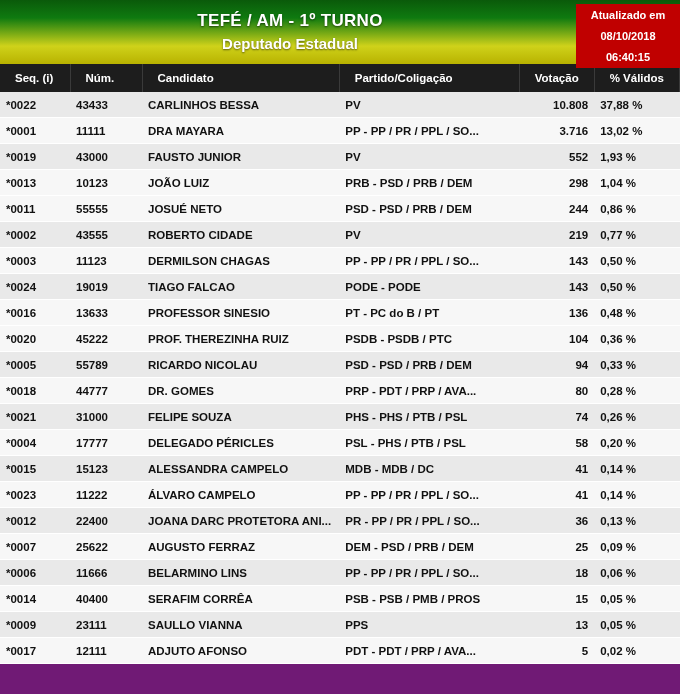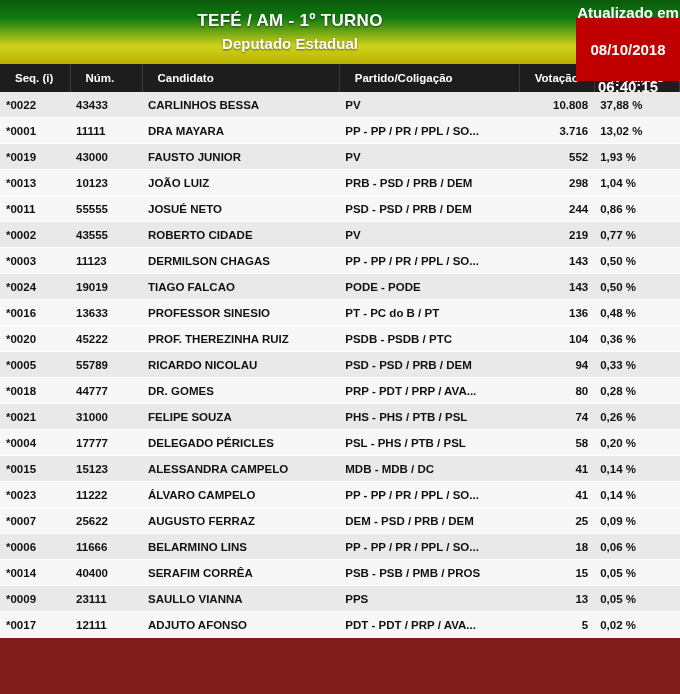--- a/index.html
+++ b/index.html
@@ -6,21 +6,21 @@
     margin: 0;
     padding: 0;
     background: #ffffff;
     font-family: "Liberation Sans", sans-serif;
   }
   #page {
     width: 680px;
     height: 694px;
     position: relative;
     overflow: hidden;
-    background: #7f1d1d;
+    background: #701a75;
   }
 
   
   .banner {
     position: relative;
     height: 64px;
     background: linear-gradient(to bottom, #0a5a0a 0%, #0f7a10 28%, #cfd21a 72%, #b8b200 100%);
     display: flex;
     align-items: center;
     justify-content: center;
@@ -37,33 +37,33 @@
     letter-spacing: .3px;
     line-height: 24px;
   }
   .banner-subtitle {
     font-size: 15px;
     font-weight: bold;
     line-height: 22px;
   }
   .update-box {
     position: absolute;
-    top: 17px;
+    top: 4px;
     right: 0;
     width: 104px;
     height: 64px;
     background: #c00000;
     color: #ffffff;
     text-align: center;
-    font-size: 15px;
+    font-size: 11px;
     font-weight: bold;
     display: flex;
     flex-direction: column;
     justify-content: center;
-    gap: 20px;
+    gap: 9px;
     box-sizing: border-box;
   }
 
   
   table.results {
     width: 100%;
     border-collapse: collapse;
     font-size: 11.5px;
   }
   table.results thead th {
@@ -249,20 +249,28 @@
           <td class="pct-col">0,14 %</td>
         </tr>
         <tr class="even">
           <td class="seq-col">*0023</td>
           <td class="num-col">11222</td>
           <td class="cand-col">ÁLVARO CAMPELO</td>
           <td class="party-col">PP - PP / PR / PPL / SO...</td>
           <td class="votes-col">41</td>
           <td class="pct-col">0,14 %</td>
         </tr>
+        <tr class="odd">
+          <td class="seq-col">*0012</td>
+          <td class="num-col">22400</td>
+          <td class="cand-col">JOANA DARC PROTETORA ANI...</td>
+          <td class="party-col">PR - PP / PR / PPL / SO...</td>
+          <td class="votes-col">36</td>
+          <td class="pct-col">0,13 %</td>
+        </tr>
         <tr class="even">
           <td class="seq-col">*0007</td>
           <td class="num-col">25622</td>
           <td class="cand-col">AUGUSTO FERRAZ</td>
           <td class="party-col">DEM - PSD / PRB / DEM</td>
           <td class="votes-col">25</td>
           <td class="pct-col">0,09 %</td>
         </tr>
         <tr class="odd">
           <td class="seq-col">*0006</td>

